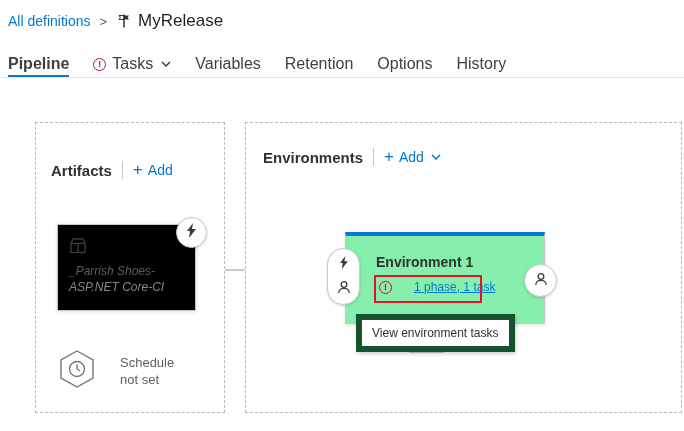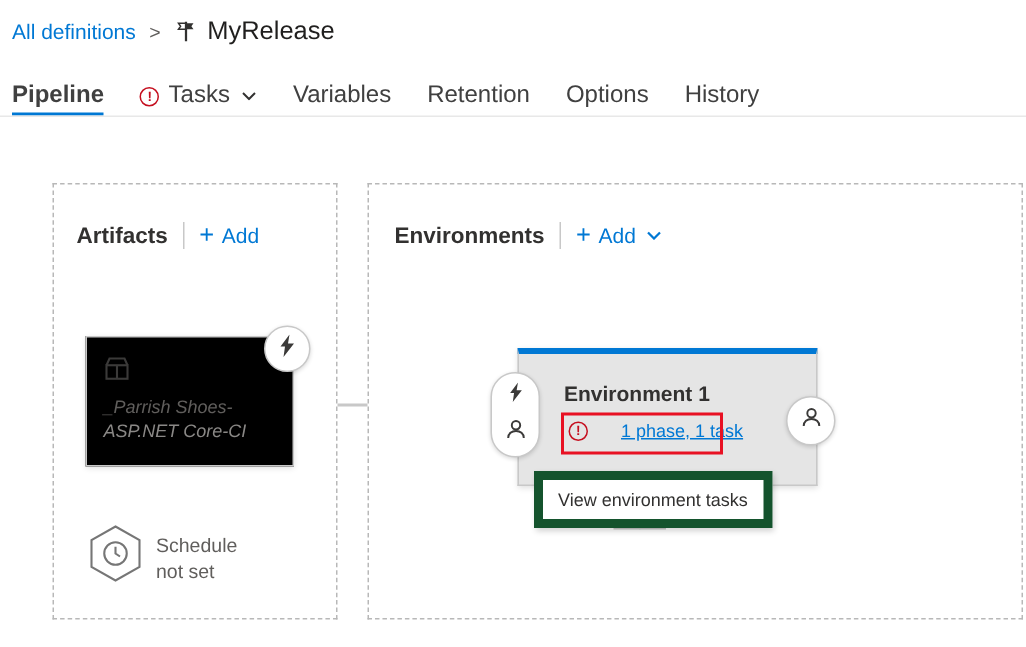--- a/index.html
+++ b/index.html
@@ -42,25 +42,25 @@
   .artifact-card { position:absolute; left:57px; top:224px; width:139px; height:87px; background:#000000;
     border:1px solid #c8c8c8; box-shadow:0 1px 4px rgba(0,0,0,.13); z-index:1; cursor:pointer;font-style:italic; }
   .pkg-icon { position:absolute; left:11px; top:12px; display:inline-flex; }
   .artifact-text { position:absolute; left:11px; top:38px; font-size:12px; color:#605e5c; line-height:16px; }
   .artifact-text .line2 { color:#8a8886; }
   .trigger-circle { position:absolute; left:176px; top:217px; width:31px; height:31px; border-radius:50%;
     background:#fff; border:1px solid #c8c8c8; box-shadow:0 1px 3px rgba(0,0,0,.16);
     display:flex; align-items:center; justify-content:center; z-index:2; cursor:pointer; }
 
   
-  .schedule { position:absolute; left:60px; top:350px; display:flex; align-items:center; gap:10px; cursor:pointer; }
+  .schedule { position:absolute; left:60px; top:350px; display:flex; align-items:center; gap:26px; cursor:pointer; }
   .sched-text { font-size:13px; color:#605e5c; line-height:17px; }
 
   
-  .env-card { position:absolute; left:345px; top:232px; width:200px; height:92px; background:#e5e5e5;
+  .env-card { position:absolute; left:345px; top:232px; width:200px; height:92px; background:#86efac;
     border:1px solid #c8c8c8; border-top:4px solid #0078d4; box-shadow:0 1px 4px rgba(0,0,0,.13);
     z-index:2; cursor:pointer; }
   .env-title { position:absolute; left:30px; top:18px; font-size:14px; font-weight:700; color:#323130; white-space:nowrap; }
   .env-status { position:absolute; left:33px; top:44px; display:flex; align-items:center; gap:22px; }
   .env-status a { color:#0078d4; font-size:12px; text-decoration:underline; white-space:nowrap; }
   .pre-badge { position:absolute; left:327px; top:248px; width:33px; height:57px; border-radius:17px;
     background:#fff; border:1px solid #c8c8c8; box-shadow:0 1px 3px rgba(0,0,0,.16);
     display:flex; flex-direction:column; align-items:center; justify-content:space-evenly;
     z-index:3; cursor:pointer; }
   .post-badge { position:absolute; left:524px; top:264px; width:33px; height:33px; border-radius:50%;
@@ -122,21 +122,21 @@
     </div>
     <div class="tab">
       <span>History</span>
     </div>
   </div>
   <div class="top-divider"></div>
 
   <div class="connector"></div>
 
   <div class="panel panel-artifacts"></div>
-  <div class="panel-header" style="left:51px; top:148px;text-align:right;">
+  <div class="panel-header" style="left:51px; top:161px;text-align:right;">
     <span class="panel-title">Artifacts</span>
     <span class="vsep"></span>
     <span class="add-btn">
       <span class="plus"></span>
       <span>Add</span>
     </span>
   </div>
 
   <div class="artifact-card">
     <span class="pkg-icon">

